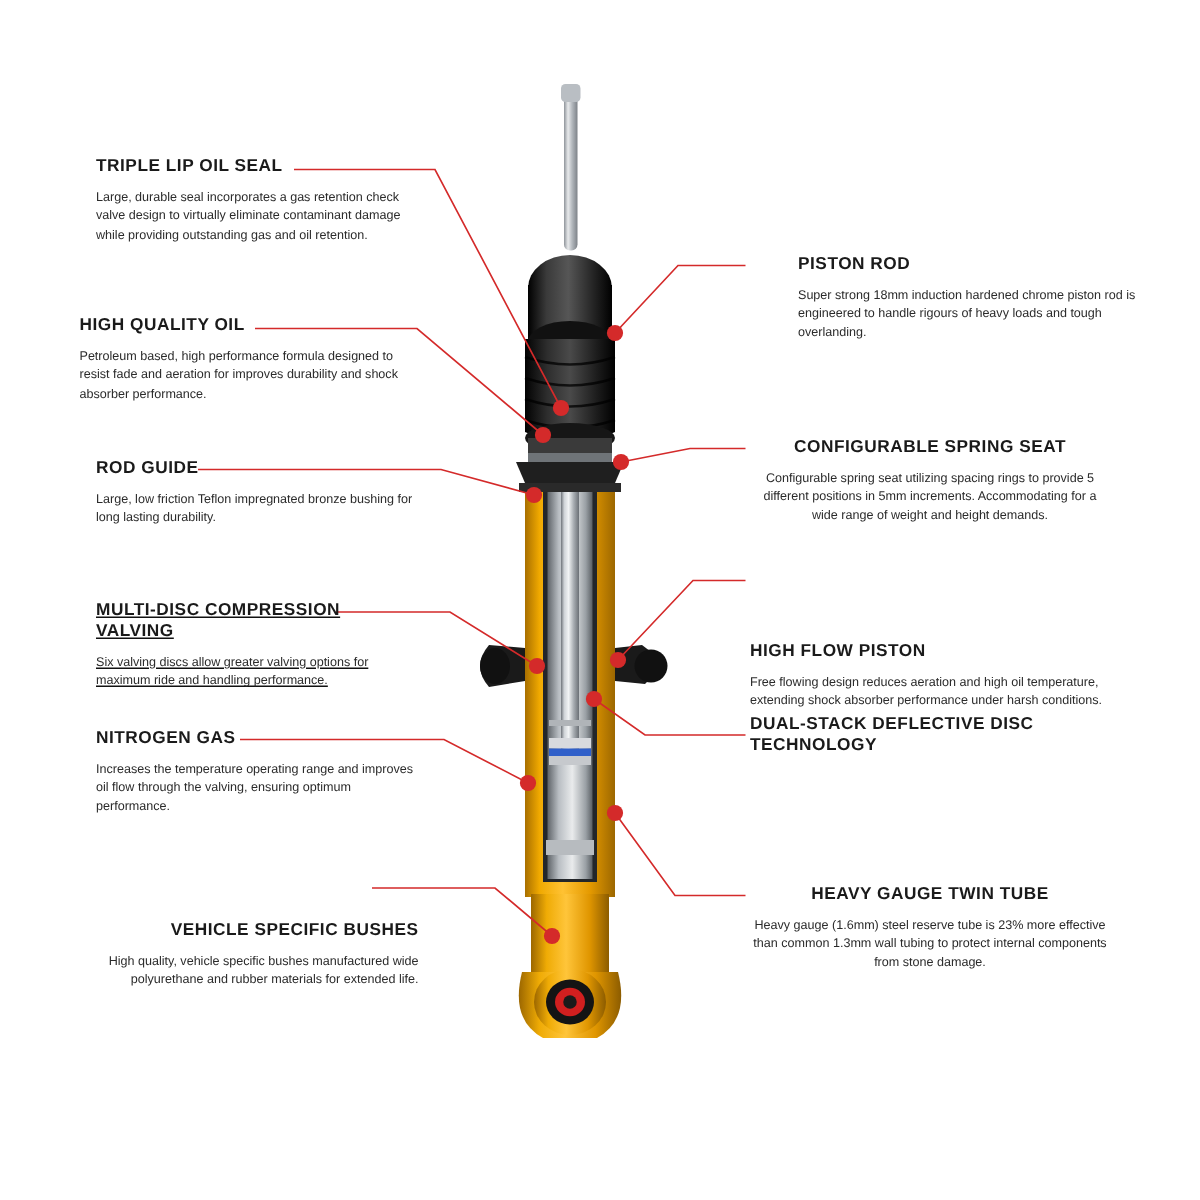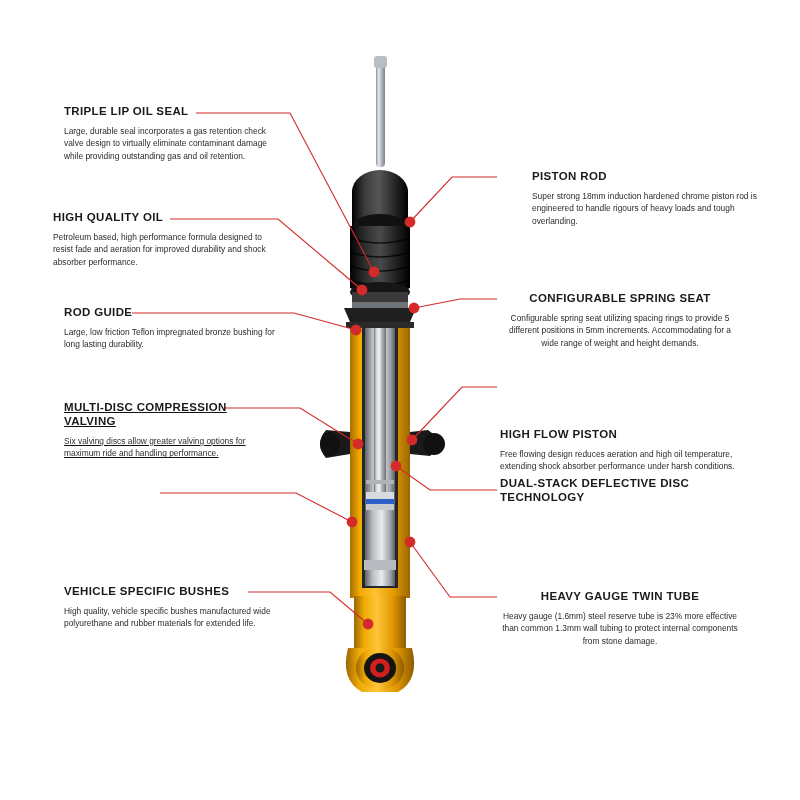--- a/index.html
+++ b/index.html
@@ -201,35 +201,39 @@
     </g>
   </svg>
 
   <div class="callout" style="left:64px; top:104px;">
     <p class="c-title">TRIPLE LIP OIL SEAL</p>
     <p class="c-body">Large, durable seal incorporates a gas retention check valve design to virtually eliminate contaminant damage while providing outstanding gas and oil retention.</p>
   </div>
 
   <div class="callout" style="left:53px; top:210px;">
     <p class="c-title">HIGH QUALITY OIL</p>
-    <p class="c-body">Petroleum based, high performance formula designed to resist fade and aeration for improved durability and shock absorber performance.</p>
+    <p class="c-body">Petroleum based, high performance formula designed to resist fade and aeration for improves durability and shock absorber performance.</p>
   </div>
 
   <div class="callout" style="left:64px; top:305px;">
     <p class="c-title">ROD GUIDE</p>
     <p class="c-body">Large, low friction Teflon impregnated bronze bushing for long lasting durability.</p>
   </div>
 
   <div class="callout" style="left:64px; top:400px;text-decoration:underline;">
     <p class="c-title">MULTI-DISC COMPRESSION VALVING</p>
     <p class="c-body">Six valving discs allow greater valving options for maximum ride and handling performance.</p>
   </div>
 
-
-  <div class="callout" style="left:64px; top:584px;">
+  <div class="callout" style="left:64px; top:485px;">
+    <p class="c-title">NITROGEN GAS</p>
+    <p class="c-body">Increases the temperature operating range and improves oil flow through the valving, ensuring optimum performance.</p>
+  </div>
+
+  <div class="callout" style="left:64px; top:613px;text-align:right;">
     <p class="c-title">VEHICLE SPECIFIC BUSHES</p>
     <p class="c-body">High quality, vehicle specific bushes manufactured wide polyurethane and rubber materials for extended life.</p>
   </div>
 
   <div class="callout" style="left:516px; top:169px; width:240px;margin-left:16px;">
     <p class="c-title">PISTON ROD</p>
     <p class="c-body">Super strong 18mm induction hardened chrome piston rod is engineered to handle rigours of heavy loads and tough overlanding.</p>
   </div>
 
   <div class="callout" style="left:500px; top:291px; width:240px;text-align:center;">

